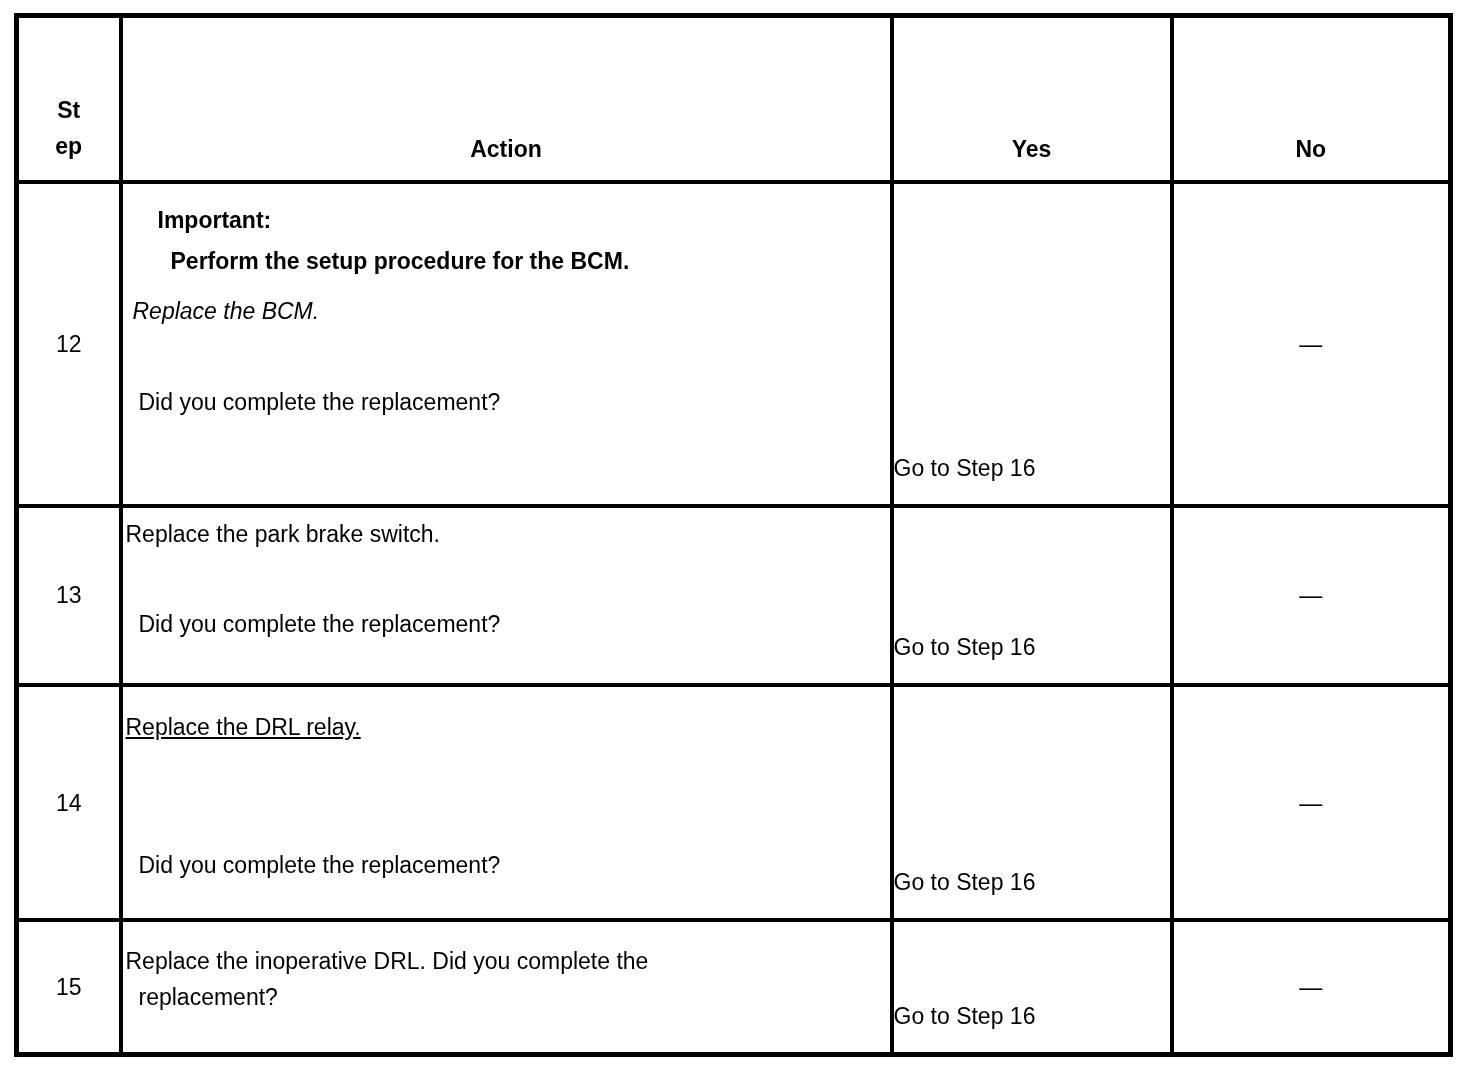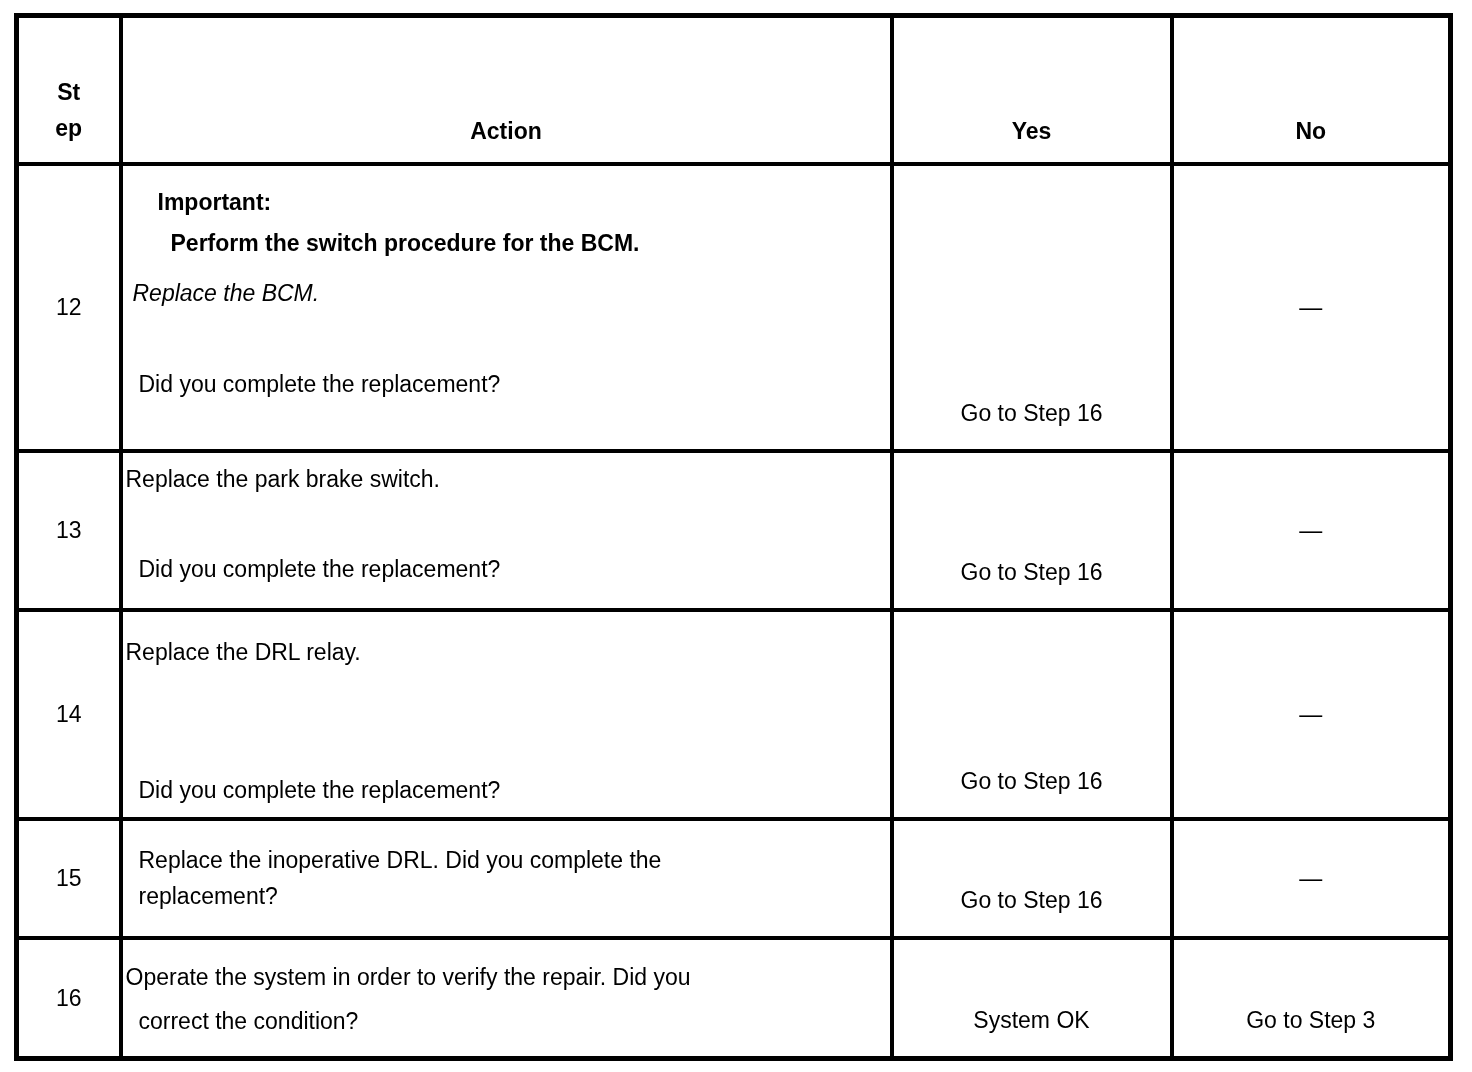--- a/index.html
+++ b/index.html
@@ -61,38 +61,37 @@
   td.action-cell { vertical-align: top; }
   .line { white-space: nowrap; overflow: visible; }
   .bold { font-weight: bold; margin-left: 32px; }
   .ind0 { padding-left: 3px;  }
   .ind1 { padding-left: 16px; }
   .ind2 { padding-left: 10px; }
 
   
   td.cell-bottom {
     vertical-align: bottom;
-    text-align: center;
     padding-bottom: 22px;
   }
   td.cell-middle {
     vertical-align: middle;
     text-align: center;
   }
 
   
   .r12-l0 { margin-top: 22px; }
   .r12-l1 { margin-top: 13px; }
   .r12-l2 { margin-top: 22px; font-style: italic; }
   .r12-l3 { margin-top: 63px; }
   .r13-l0 { margin-top: 12px; }
   .r13-l1 { margin-top: 62px; }
-  .r14-l0 { margin-top: 26px; }
+  .r14-l0 { margin-top: 26px; text-decoration: underline; }
   .r14-l1 { margin-top: 110px; }
-  .r15-l0 { margin-top: 25px; margin-left: 13px; }
+  .r15-l0 { margin-top: 25px; }
   .r15-l1 { margin-top: 8px; }
   .r16-l0 { margin-top: 23px; }
   .r16-l1 { margin-top: 16px; }
 </style>
 </head>
 <body>
 
 <div class="page">
   <table class="diag">
     <colgroup>
@@ -110,21 +109,21 @@
       </th>
       <th>Action</th>
       <th>Yes</th>
       <th>No</th>
     </tr>
 
     <tr style="height:287px">
       <td class="step-cell">12</td>
       <td class="action-cell">
         <div class="line bold ind0 r12-l0">Important:</div>
-        <div class="line bold ind1 r12-l1">Perform the switch procedure for the BCM.</div>
+        <div class="line bold ind1 r12-l1">Perform the setup procedure for the BCM.</div>
         <div class="line ind2 r12-l2">Replace the BCM.</div>
         <div class="line ind1 r12-l3">Did you complete the replacement?</div>
       </td>
       <td class="cell-bottom">Go to Step 16</td>
       <td class="cell-middle">—</td>
     </tr>
 
     <tr style="height:159px">
       <td class="step-cell">13</td>
       <td class="action-cell">
@@ -148,24 +147,15 @@
     <tr style="height:119px">
       <td class="step-cell">15</td>
       <td class="action-cell">
         <div class="line ind0 r15-l0">Replace the inoperative DRL. Did you complete the</div>
         <div class="line ind1 r15-l1">replacement?</div>
       </td>
       <td class="cell-bottom">Go to Step 16</td>
       <td class="cell-middle">—</td>
     </tr>
 
-    <tr style="height:121px">
-      <td class="step-cell">16</td>
-      <td class="action-cell">
-        <div class="line ind0 r16-l0">Operate the system in order to verify the repair. Did you</div>
-        <div class="line ind1 r16-l1">correct the condition?</div>
-      </td>
-      <td class="cell-bottom">System OK</td>
-      <td class="cell-bottom">Go to Step 3</td>
-    </tr>
   </tbody>
     </table>
 </div>
 
 </body></html>

